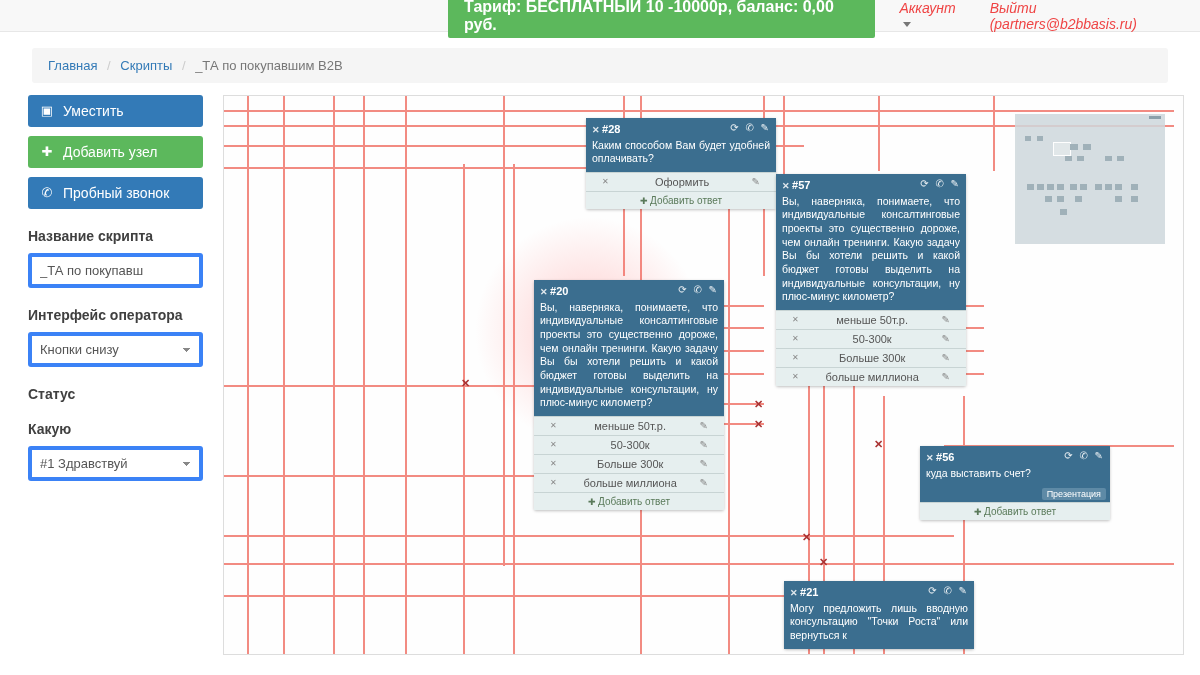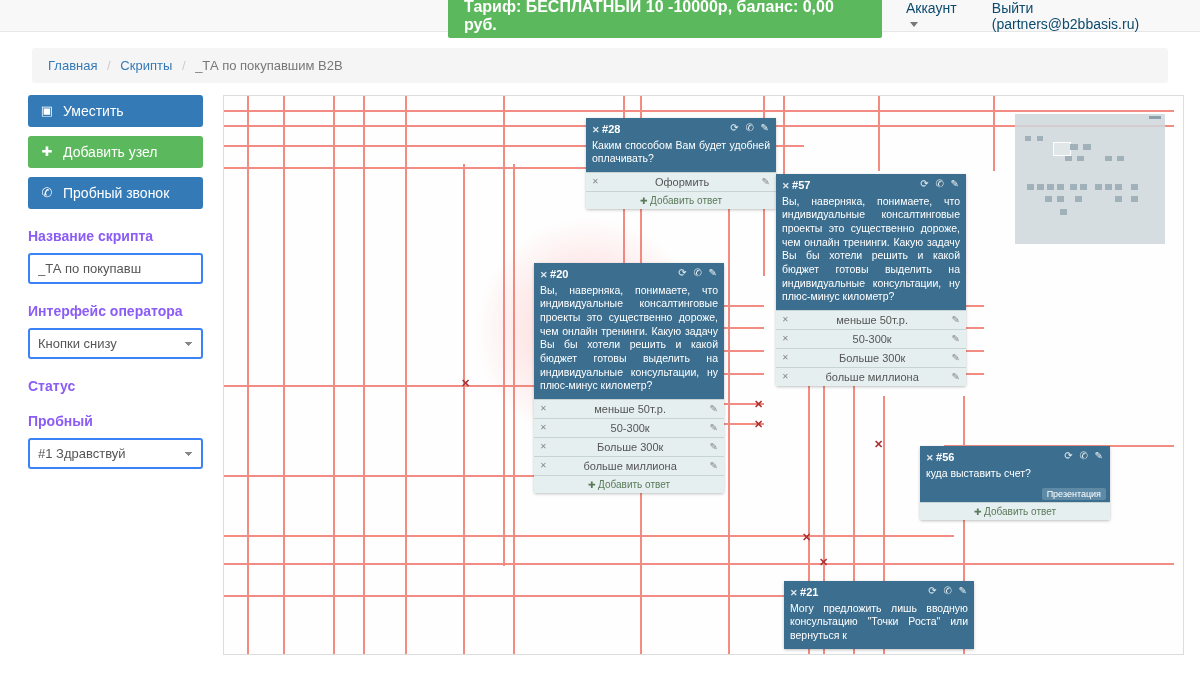--- a/index.html
+++ b/index.html
@@ -1,52 +1,52 @@
 <!DOCTYPE html>
 <html><head>
 <meta charset="utf-8">
 <style>
 * { margin:0; padding:0; box-sizing:border-box; font-family:"Helvetica Neue",Arial,sans-serif; }
 body { background:#fff; width:1200px; height:675px; overflow:hidden; position:relative; }
 
 
 .topbar { height:32px; background:#f8f8f8; border-bottom:1px solid #e7e7e7; display:flex; align-items:center; justify-content:flex-end; gap:24px; padding:0 18px; font-size:14px; }
 .tariff-badge { background:#5cb85c; color:#fff; padding:4px 16px; border-radius:2px; font-size:16px; font-weight:bold; margin-right:auto; margin-left:430px; }
-.top-link { color:#0c4a6e; cursor:pointer; }
+.top-link { color:#ef4444; cursor:pointer;font-style:italic; }
 .caret-down { display:inline-block; width:0; height:0; border-left:4px solid transparent; border-right:4px solid transparent; border-top:5px solid #777; margin-left:4px; vertical-align:middle; }
 
 
 .page { padding:12px 0 0 0; background:#fff; display:flex; flex-direction:column; }
 .breadcrumb { margin:4px 32px 12px 32px; padding:10px 16px; background:#f5f5f5; border-radius:3px; font-size:13px; color:#337ab7; }
 .breadcrumb .sep { color:#ccc; margin:0 6px; }
 .breadcrumb .active { color:#777; }
 
 .content { display:flex; gap:20px; padding:0 16px 0 28px; }
 .sidebar { width:175px; flex:none; display:flex; flex-direction:column; gap:9px; }
 .btn { display:inline-flex; align-items:center; gap:9px; padding:8px 12px; border-radius:3px; color:#fff; font-size:14px; border:none; cursor:pointer; width:100%; text-align:left; }
 .btn-blue { background:#337ab7; }
 .btn-green { background:#5cb85c; }
 .ico { display:inline-block; width:14px; height:14px; text-align:center; font-size:13px; line-height:14px; }
 
-.field-label { font-weight:bold; font-size:14px; color:#8b5cf6; margin-top:10px; }
-.inp, .sel { width:100%; padding:6px 8px; border:2px solid #3b82f6; border-radius:3px; font-size:13px; color:#555; background:#fff; }
+.field-label { font-weight:bold; font-size:14px; color:#404040; margin-top:10px; }
+.inp, .sel { width:100%; padding:6px 8px; border:4px solid #3b82f6; border-radius:3px; font-size:13px; color:#555; background:#fff; }
 .sel { appearance:none; background-image:linear-gradient(45deg,transparent 50%,#888 50%),linear-gradient(135deg,#888 50%,transparent 50%); background-position: right 12px center, right 8px center; background-size:4px 4px,4px 4px; background-repeat:no-repeat; padding-right:22px; }
 
 
 .canvas { flex:1; height:560px; border:1px solid #ddd; position:relative; background:#fefefe; overflow:hidden; }
 .canvas svg.wires { position:absolute; inset:0; width:100%; height:100%; }
 .canvas svg.wires line, .canvas svg.wires path { stroke:#f28b82; stroke-width:2; fill:none; }
 
 .node { position:absolute; width:190px; box-shadow:0 1px 3px rgba(0,0,0,.25); border-radius:2px; font-size:11px; }
 .node-hd { background:#3b6e8f; color:#fff; padding:4px 6px 6px 6px; line-height:1.3; position:relative; }
 .node-id { font-weight:bold; font-size:11px; display:block; margin-bottom:2px; }
 .node-id::before { content:"✕ "; font-size:9px; opacity:.85; }
 .node-icons { position:absolute; top:3px; right:5px; font-size:10px; letter-spacing:2px; opacity:.9; }
 .node-txt { text-align:justify; font-size:10.5px; }
-.ans { background:#e6efef; color:#555; border-top:1px solid #c8d4d4; padding:3px 6px; display:flex; align-items:center; justify-content:space-between; font-size:11px; }
+.ans { background:#e6efef; color:#555; border-top:1px solid #c8d4d4; padding:3px 16px; display:flex; align-items:center; justify-content:space-between; font-size:11px; }
 .ans::before { content:"✕"; font-size:8px; color:#888; margin-right:4px; }
 .ans .pencil { font-size:10px; color:#888; }
 .add-ans { background:#e6efef; text-align:center; color:#5a7a5a; font-size:10px; padding:3px 0; border-top:1px solid #c8d4d4; }
 .add-ans::before { content:"✚ "; font-size:9px; }
 .badge-row { background:#3b6e8f; display:flex; justify-content:flex-end; padding:2px 4px; }
 .mini-badge { background:#5e8aa6; color:#fff; font-size:9px; padding:1px 5px; border-radius:2px; }
 
 
 .glow { position:absolute; width:230px; height:230px; border-radius:50%; background:radial-gradient(circle,#ff6b6b55 0%,transparent 70%); }
 
@@ -93,21 +93,21 @@
         </button>
 
       <div class="field-label">Название скрипта</div>
       <input class="inp" value="_ТА по покупавш" style="">
 
       <div class="field-label">Интерфейс оператора</div>
       <select class="sel"><option>Кнопки снизу</option></select>
 
       <div class="field-label">Статус</div>
 
-      <div class="field-label">Пробный</div>
+      <div class="field-label">Какую</div>
       <select class="sel"><option>#1 Здравствуй</option></select>
     </div>
 
     <div class="canvas">
       <svg class="wires">
         <line x1="0" y1="15" x2="950" y2="15"></line>
           <line x1="0" y1="30" x2="950" y2="30"></line>
         <line x1="0" y1="50" x2="580" y2="50"></line>
           <line x1="0" y1="72" x2="380" y2="72"></line>
         <line x1="24" y1="0" x2="24" y2="560"></line>
@@ -163,21 +163,21 @@
           <span class="node-icons">⟳ ✆ ✎</span>
           <div class="node-txt">Каким способом Вам будет удобней оплачивать?</div>
         </div>
         <div class="ans">
             <span>Оформить</span>
             <span class="pencil">✎</span>
           </div>
         <div class="add-ans">Добавить ответ</div>
       </div>
 
-      <div class="node" style="top:167px;left:310px">
+      <div class="node" style="top:184px;left:310px">
         <div class="node-hd">
           <span class="node-id">#20</span>
           <span class="node-icons">⟳ ✆ ✎</span>
           <div class="node-txt">Вы, наверняка, понимаете, что индивидуальные консалтинговые проекты это существенно дороже, чем онлайн тренинги.&nbsp;Какую задачу Вы бы хотели решить и какой бюджет готовы выделить на индивидуальные консультации, ну плюс-минус километр?</div>
         </div>
         <div class="ans">
             <span>меньше 50т.р.</span>
             <span class="pencil">✎</span>
           </div>
         <div class="ans">

